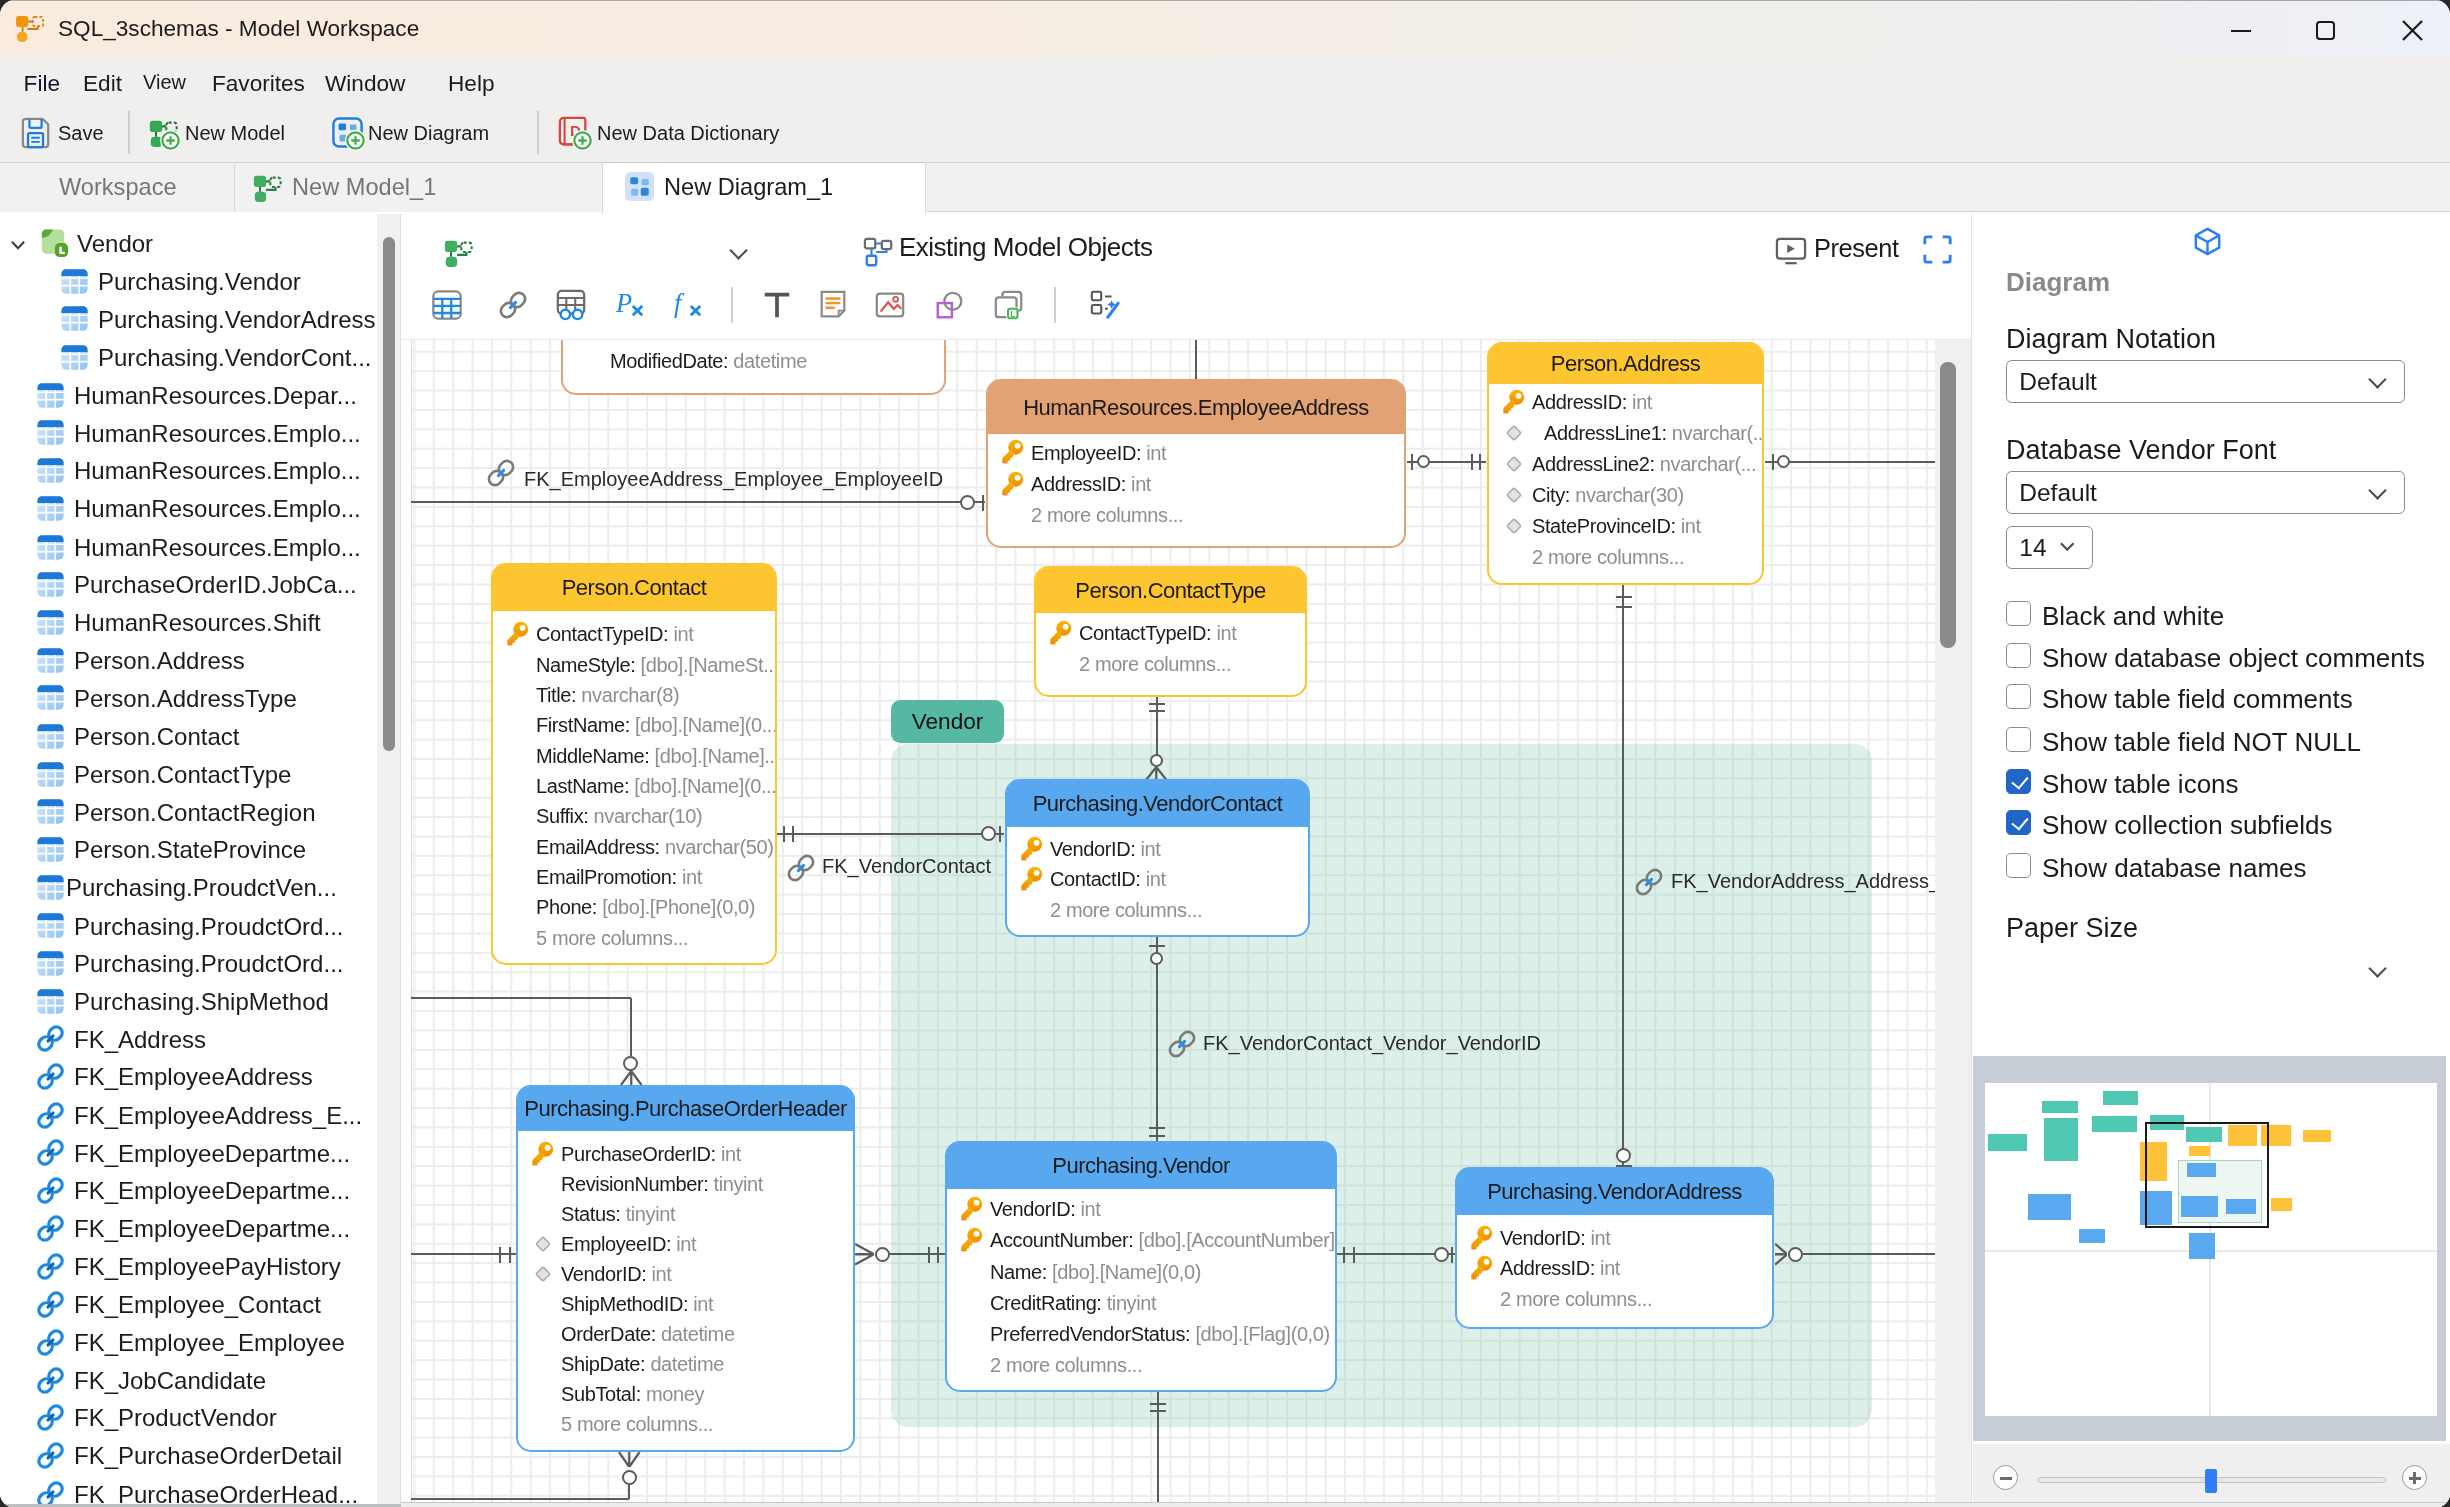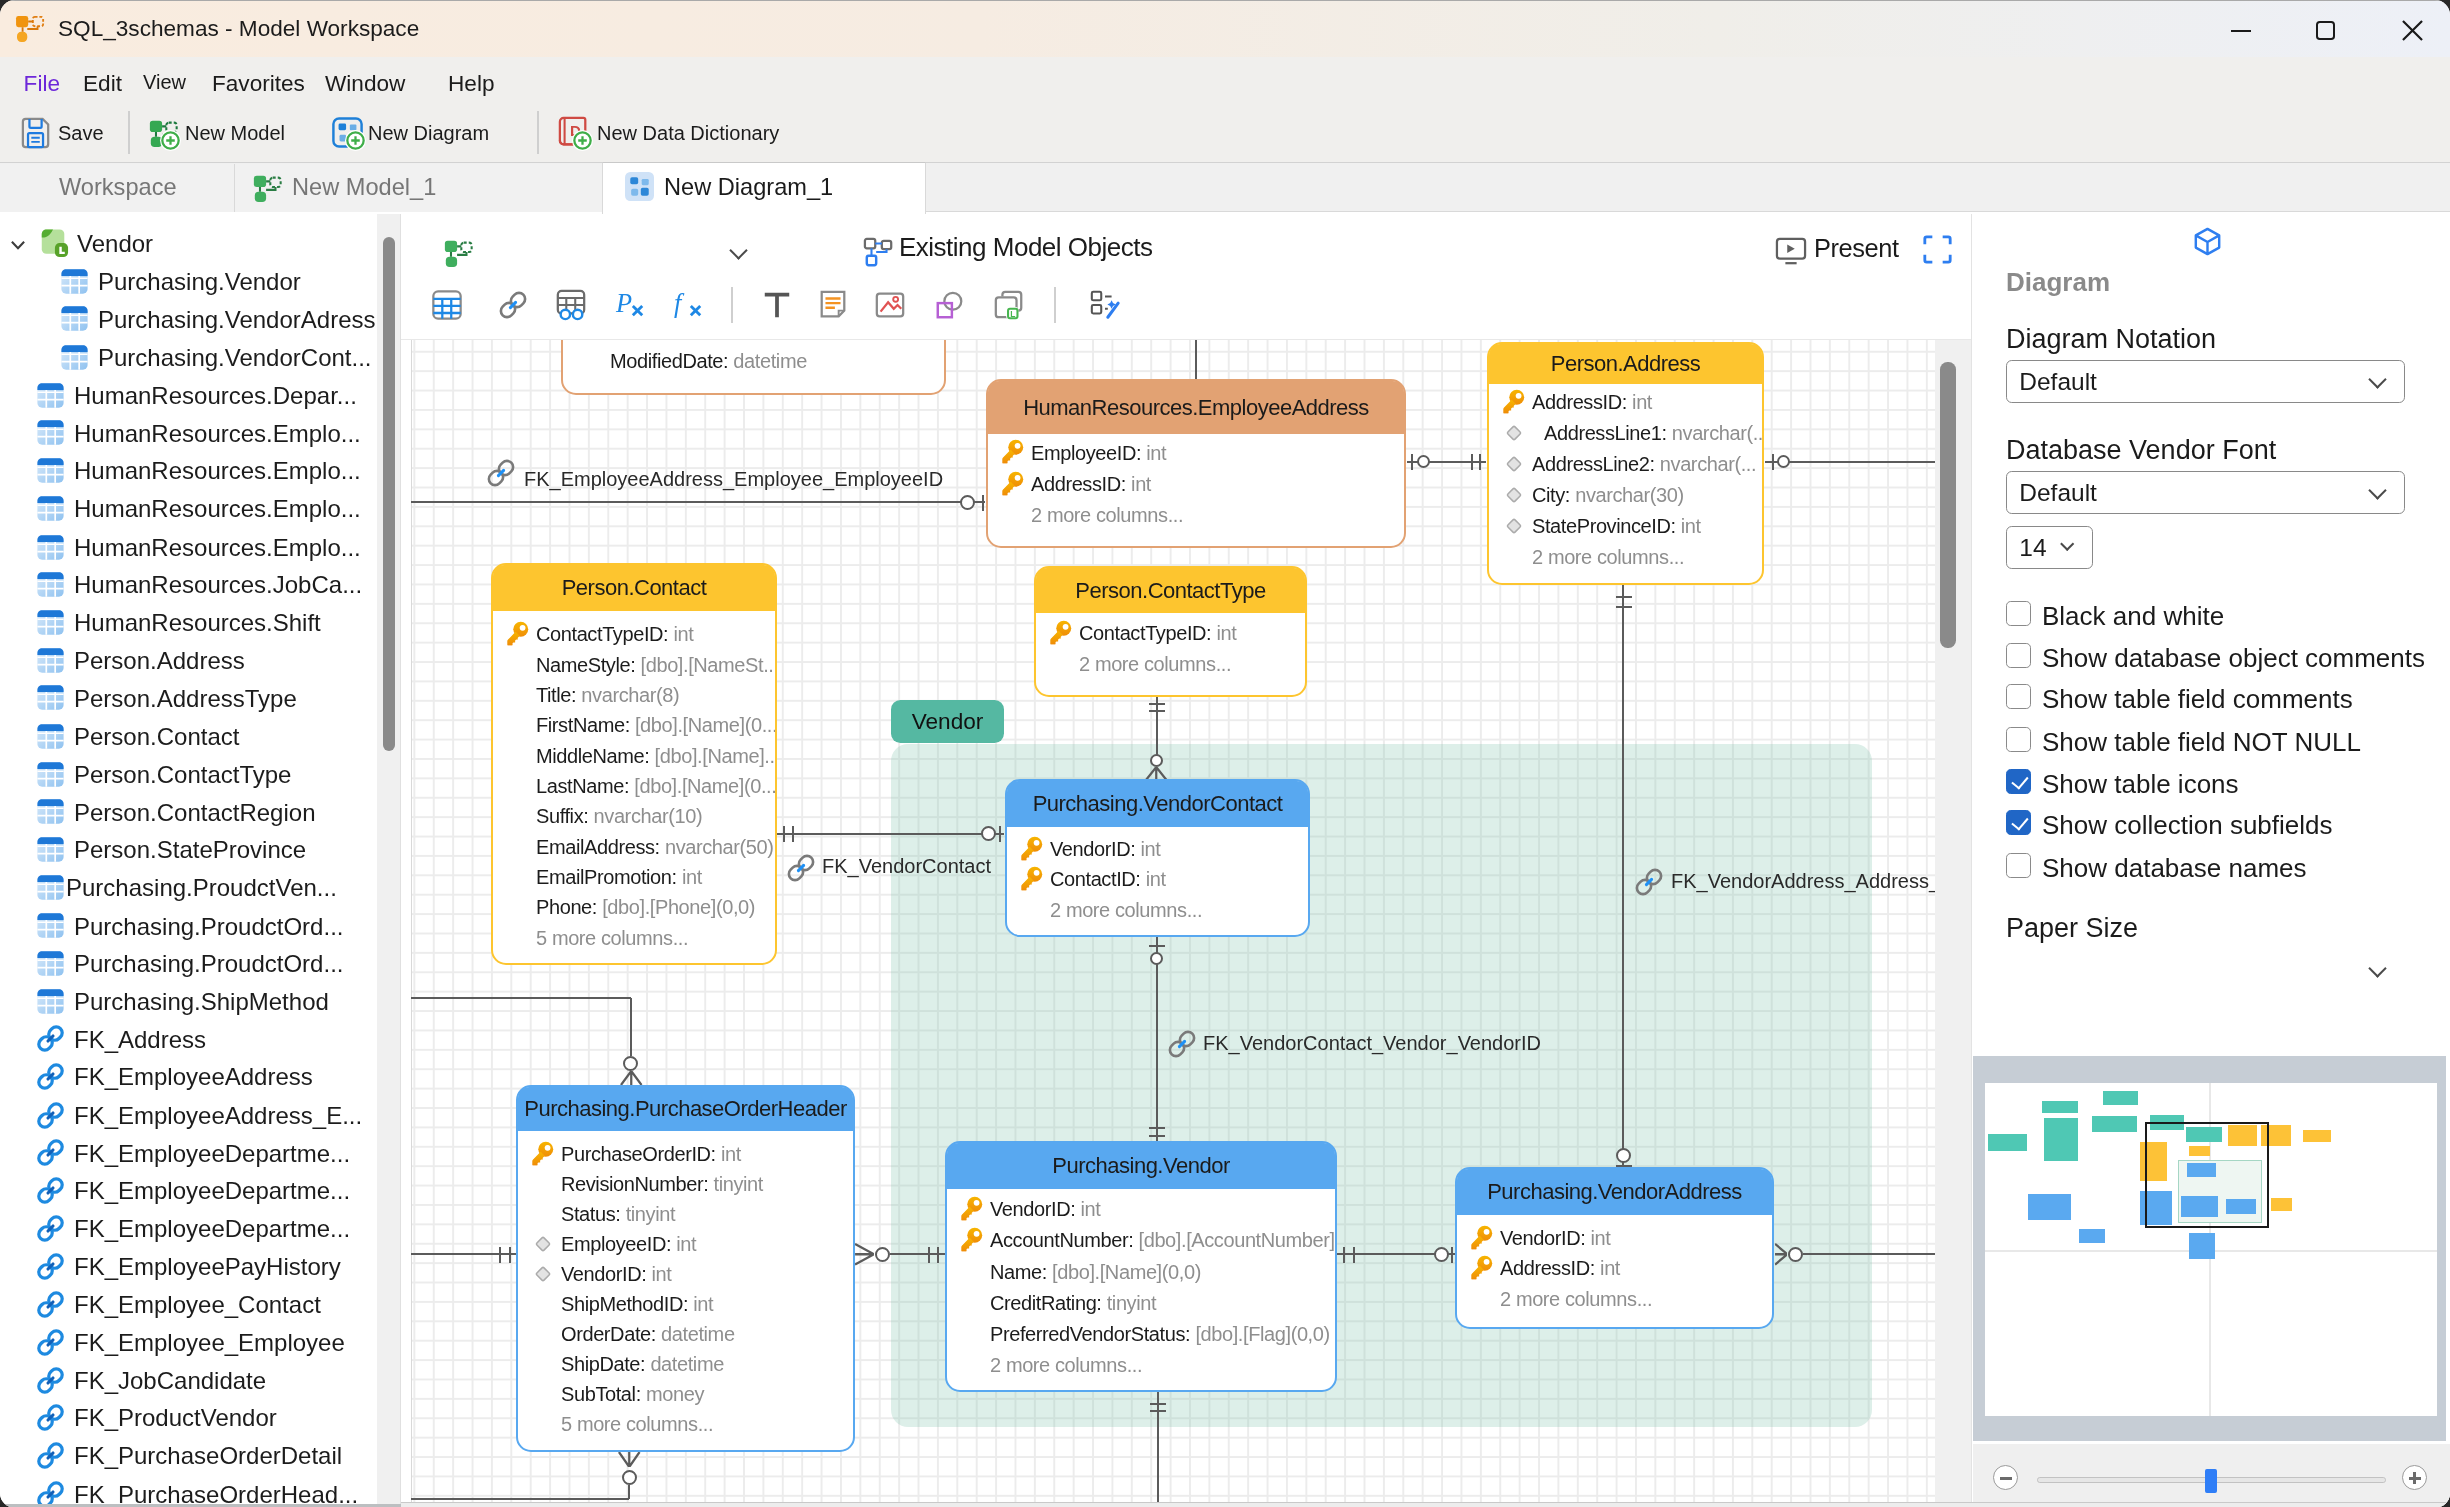--- a/index.html
+++ b/index.html
@@ -36,21 +36,21 @@
 <path d="M14 7 L19 7 M8 13 L8 18 M24 12 L24 15 L13 15" stroke="#d8780a" stroke-width="2" fill="none"></path>
 </svg></div>
 <div class="abs tt" style="left:58px;top:16px;font-size:22.6px;color:#1b1b1b;">SQL_3schemas - Model Workspace</div>
 <div class="abs" style="left:2231px;top:30px;width:20px;height:2.3px;background:#1a1a1a;"></div>
 <div class="abs" style="left:2316px;top:21px;width:19px;height:19px;border:2.1px solid #1a1a1a;border-radius:3.8px;"></div>
 <div class="abs" style="left:2402px;top:20px;width:21px;height:21px;">
 <svg width="21" height="21" viewBox="0 0 22 22">
         <path d="M1 1 L21 21 M21 1 L1 21" stroke="#1a1a1a" stroke-width="2.3"></path>
       </svg></div>
 <div class="abs" style="left:0;top:57px;width:2450px;height:105px;background:#f0efed;"></div>
-<div class="abs tt" style="left:23.6px;top:71px;font-size:22.6px;color:#6d28d9;">File</div>
+<div class="abs tt" style="left:23.6px;top:71px;font-size:22.6px;color:#0f172a;">File</div>
 <div class="abs tt" style="left:83px;top:71px;font-size:22.6px;color:#1b1b1b;">Edit</div>
 <div class="abs tt" style="left:143px;top:71px;font-size:20px;color:#1b1b1b;">View</div>
 <div class="abs tt" style="left:212px;top:71px;font-size:22.6px;color:#1b1b1b;">Favorites</div>
 <div class="abs tt" style="left:325px;top:71px;font-size:22.6px;color:#1b1b1b;">Window</div>
 <div class="abs tt" style="left:448px;top:71px;font-size:22.6px;color:#1b1b1b;">Help</div>
 <div class="abs" style="left:21px;top:117px;width:30px;height:32px;">
 <svg width="30" height="32" viewBox="0 0 32 34">
 <path d="M5 2 H23 L29 8 V29 a3 3 0 0 1 -3 3 H5 a3 3 0 0 1 -3 -3 V5 a3 3 0 0 1 3 -3 Z" fill="none" stroke="#8a8a8a" stroke-width="2.4"></path>
 <path d="M9 2 V10 a1.5 1.5 0 0 0 1.5 1.5 H20.5 a1.5 1.5 0 0 0 1.5 -1.5 V2" fill="none" stroke="#1e7be0" stroke-width="2.4"></path>
 <rect x="7.5" y="17" width="16" height="15" rx="1.5" fill="none" stroke="#1e7be0" stroke-width="2.4"></rect>
@@ -230,21 +230,21 @@
 <defs>
             <linearGradient id="tg" x1="0" y1="0" x2="1" y2="1">
 <stop offset="0" stop-color="#d9eafa"></stop>
               <stop offset="1" stop-color="#8fc2f0"></stop>
             </linearGradient>
           </defs>
 <rect x="1.5" y="2.5" width="28" height="26" rx="5" fill="url(#tg)"></rect>
 <path d="M1.5 12 L29.5 12 M1.5 20 L29.5 20 M11 9 L11 28.5 M20.5 9 L20.5 28.5" stroke="#fff" stroke-width="1.8"></path>
 <path d="M1.5 9.5 L1.5 7.5 C1.5 4.7 3.7 2.5 6.5 2.5 L24.5 2.5 C27.3 2.5 29.5 4.7 29.5 7.5 L29.5 9.5 Z" fill="#1e78d7"></path>
 </svg></div>
-<div class="sb-row" style="left:74px;top:352px;">HumanResources.JobCa...</div>
+<div class="sb-row" style="left:74px;top:352px;">PurchaseOrderID.JobCa...</div>
 <div class="abs" style="left:36px;top:394px;"><svg width="29" height="29" viewBox="0 0 31 31">
 <defs>
             <linearGradient id="tg" x1="0" y1="0" x2="1" y2="1">
 <stop offset="0" stop-color="#d9eafa"></stop>
               <stop offset="1" stop-color="#8fc2f0"></stop>
             </linearGradient>
           </defs>
 <rect x="1.5" y="2.5" width="28" height="26" rx="5" fill="url(#tg)"></rect>
 <path d="M1.5 12 L29.5 12 M1.5 20 L29.5 20 M11 9 L11 28.5 M20.5 9 L20.5 28.5" stroke="#fff" stroke-width="1.8"></path>
 <path d="M1.5 9.5 L1.5 7.5 C1.5 4.7 3.7 2.5 6.5 2.5 L24.5 2.5 C27.3 2.5 29.5 4.7 29.5 7.5 L29.5 9.5 Z" fill="#1e78d7"></path>

